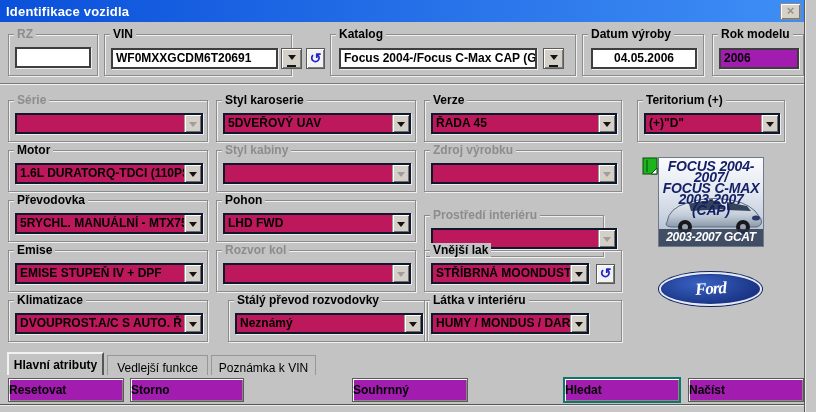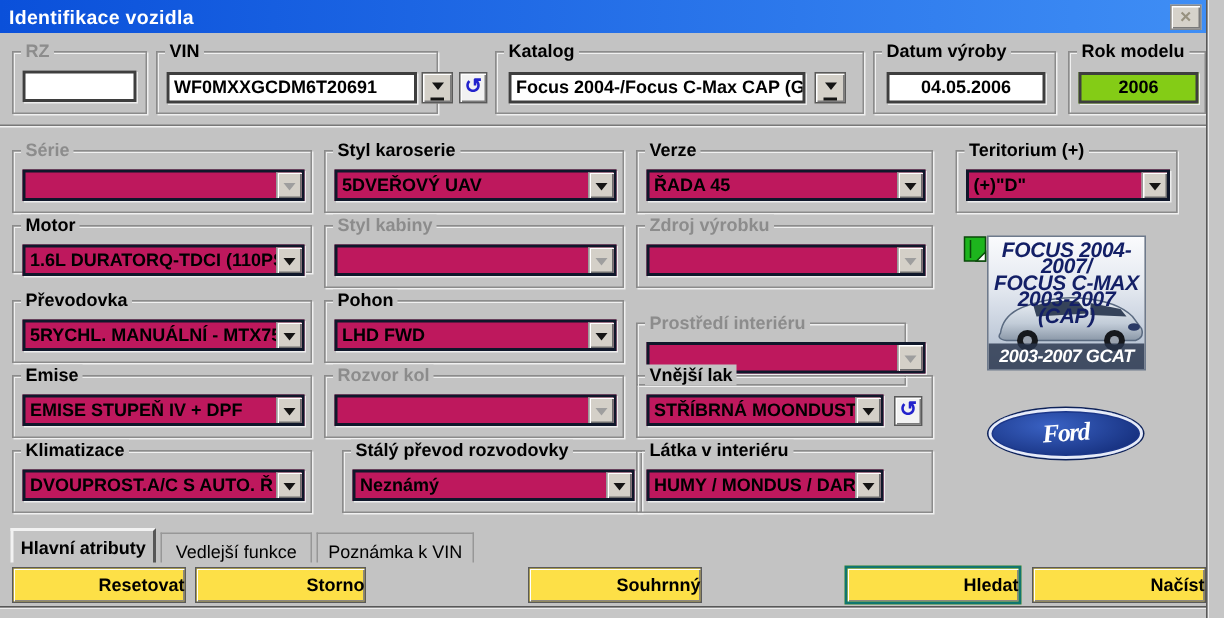--- a/index.html
+++ b/index.html
@@ -10,38 +10,38 @@
             background:linear-gradient(90deg,#0a50da,#3f8ef5);display:flex;align-items:center;padding-left:6px}
   .title{color:#fff;font-size:13px;letter-spacing:.2px}
   .closebtn{position:absolute;left:780px;top:3px;width:21px;height:17px;background:#d6d2ca;
             border:1px solid #8a8a8a;box-shadow:inset 1px 1px 0 #fff,inset -1px -1px 0 #7a7a7a;
             color:#97917f;font-size:13px;line-height:14px;text-align:center}
   .group{position:absolute;border:1px solid #8b8b8b;box-shadow:1px 1px 0 #f0f0f0,inset 1px 1px 0 #f0f0f0}
   .glabel{position:absolute;top:-8px;left:5px;background:#c3c3c3;padding:0 3px;line-height:14px;white-space:nowrap}
   .group.disabled .glabel{color:#8c8c8c}
   .sunken{position:absolute;background:#fff;border:2px solid #3e3e3e;box-shadow:1px 1px 0 #ededed;overflow:hidden}
   .sunken .val{display:block;padding:1px 3px 0 3px;line-height:15px;white-space:nowrap;overflow:hidden}
-  .gray-field{background:#84cc16;text-align:center}
+  .gray-field{background:#a21caf;}
   .combo{position:absolute;background:#be185d;border:2px solid #0f172a;box-shadow:1px 1px 0 #ededed}
   .combo .val{position:absolute;left:3px;right:17px;top:1px;line-height:15px;white-space:nowrap;overflow:hidden}
   .abtn{position:absolute;right:0;top:0;bottom:0;width:17px;background:#d4d0c8;border-left:1px solid #9a9a9a;
         box-shadow:inset 1px 1px 0 #fff,inset -1px -1px 0 #6e6e6e;display:flex;align-items:center;justify-content:center}
   .tri{width:0;height:0;border:4px solid transparent;border-top:5px solid #141414;margin-top:5px}
   .disabled .tri{border-top-color:#9e9e9e}
   .sbtn{position:absolute;background:#d4d0c8;border:1px solid #5a5a5a;
         box-shadow:inset 1px 1px 0 #fff,inset -1px -1px 0 #7c7c7c;display:flex;align-items:center;justify-content:center;flex-direction:column}
   .dropu .bar{width:9px;height:2px;background:#141414;margin-top:1px}
   .refresh{background:#f2f2f2;color:#2222cc;font-size:14px;line-height:14px;font-family:"Liberation Serif",serif}
   .sep{position:absolute;left:0;width:806px;height:2px;border-top:1px solid #787878;border-bottom:1px solid #f2f2f2}
   .tab-active{position:absolute;background:#c3c3c3;border-top:2px solid #f2f2f2;border-left:2px solid #f2f2f2;
               border-right:2px solid #565656;display:flex;align-items:center;justify-content:center}
   .tab{position:absolute;border:1px solid #979797;border-bottom:none;font-weight:normal;color:#000000;
        display:flex;align-items:flex-end;justify-content:center}
-  .btn{position:absolute;height:24px;background:#fde047;border:1px solid #5a5a5a;
-       box-shadow:inset 1px 1px 0 #fff,inset -1px -1px 0 #8d887e;display:flex;align-items:center;justify-content:flex-end}
+  .btn{position:absolute;height:24px;background:#a21caf;border:1px solid #5a5a5a;
+       box-shadow:inset 1px 1px 0 #fff,inset -1px -1px 0 #8d887e;display:flex;align-items:center;justify-content:flex-start}
   .btn-default{border:2px solid #0f766e;height:26px}
   .catimg{position:absolute;left:658px;top:157px;width:106px;height:90px;overflow:hidden;border:1px solid #6e7a8c;
           background:linear-gradient(180deg,#fafbfd 0%,#e2e7ef 40%,#a9b7ca 100%)}
   .catimg .txt{position:absolute;left:0;top:3px;width:100%;text-align:center;font-style:italic;
                font-size:14px;line-height:11px;color:#131f66;letter-spacing:-.2px}
   .catimg .band{position:absolute;left:0;bottom:0;width:100%;height:17px;background:rgba(40,52,76,.82);
                 color:#fff;font-style:italic;font-size:12px;line-height:17px;text-align:center;letter-spacing:-.3px}
   .bookicon{position:absolute;left:642px;top:157px;width:17px;height:19px}
   .ford{position:absolute;left:659px;top:272px;width:103px;height:34px;border-radius:50%;
         background:radial-gradient(ellipse at 40% 35%,#3a62c4,#16307e 75%);
@@ -143,21 +143,21 @@
   <div class="group" style="left:637px;top:100px;width:148px;height:42px">
     <span class="glabel">Teritorium (+)</span>
     <div class="combo" style="left:6px;top:12px;width:136px;height:21px">
       <span class="val">(+)"D"</span>
       <span class="abtn">
           <span class="tri"></span>
         </span>
     </div>
   </div>
 
-  <div class="group" style="left:8px;top:150px;width:200px;height:32px">
+  <div class="group" style="left:8px;top:150px;width:200px;height:42px">
     <span class="glabel">Motor</span>
     <div class="combo" style="left:6px;top:12px;width:188px;height:21px">
       <span class="val">1.6L DURATORQ-TDCI (110PS</span>
       <span class="abtn">
           <span class="tri"></span>
         </span>
     </div>
   </div>
   <div class="group disabled" style="left:216px;top:150px;width:200px;height:42px">
     <span class="glabel">Styl kabiny</span>

